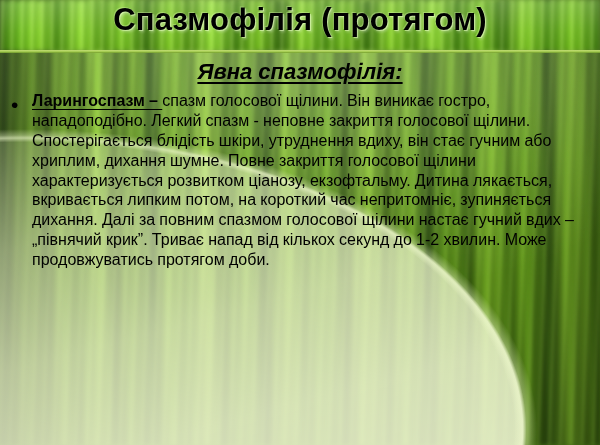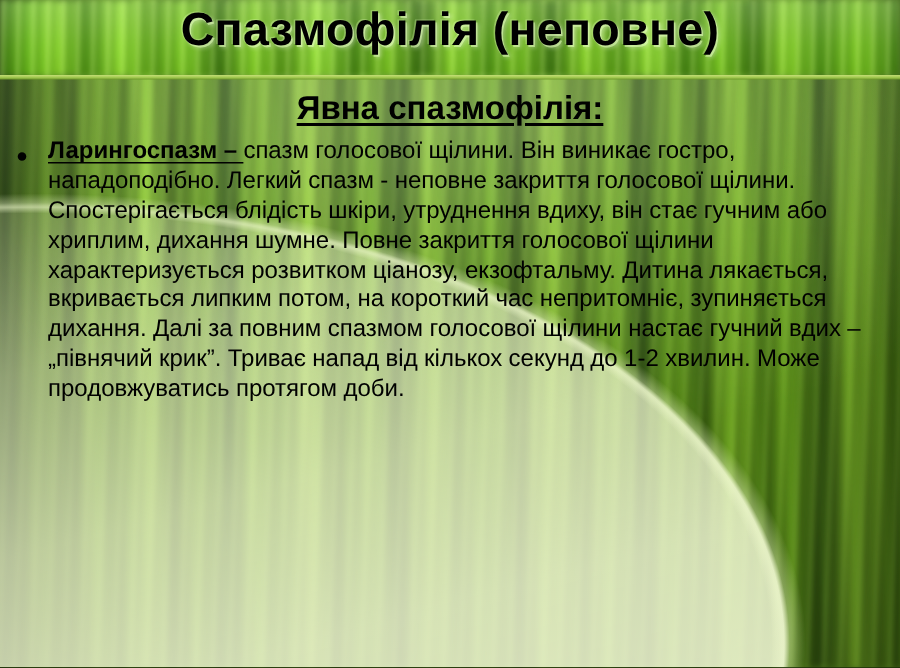--- a/index.html
+++ b/index.html
@@ -148,20 +148,21 @@
   .subtitle {
     width: 600px;
     text-align: center;
     font-size: 22px;
     font-weight: bold;
     color: #000;
     text-decoration: underline;
     text-underline-offset: 3px;
     margin-top: 6px;
     line-height: 1.18;
+    font-style: italic;
   }
   .bullet-row {
     position: relative;
     margin-top: 6px;
     padding-left: 32px;
     padding-right: 10px;
   }
   .bullet-mark {
     position: absolute;
     left: 11px;
@@ -190,21 +191,21 @@
 
   <div class="grass-base"></div>
   <div class="grass-blades"></div>
   <div class="bg-vignette"></div>
 
   <div class="title-band">
     <div class="title-band-bright"></div>
     <div class="title-band-streaks"></div>
   </div>
 
-  <div class="title-text">Спазмофілія (неповне)</div>
+  <div class="title-text">Спазмофілія (протягом)</div>
 
   <div class="divider"></div>
 
   <div class="body-overlay"></div>
   <div class="body-overlay-edge"></div>
 
   <div class="content">
 
     <div class="subtitle">Явна спазмофілія:</div>
 

